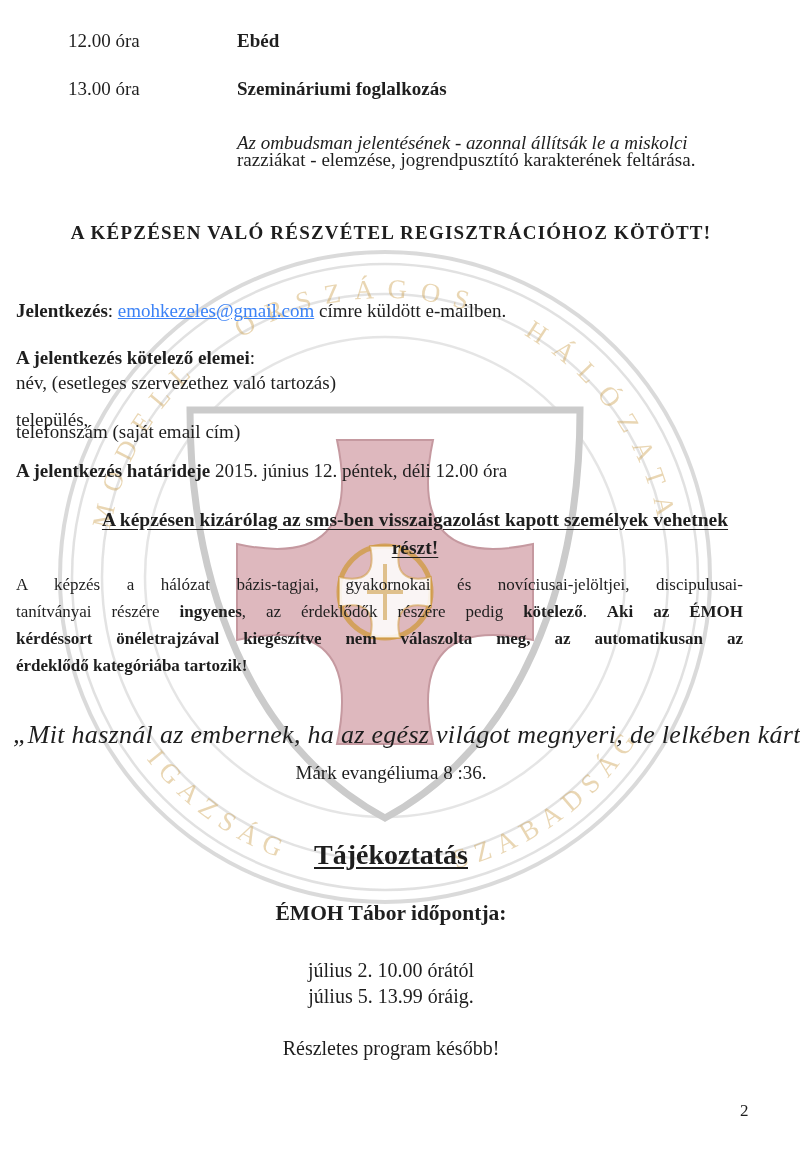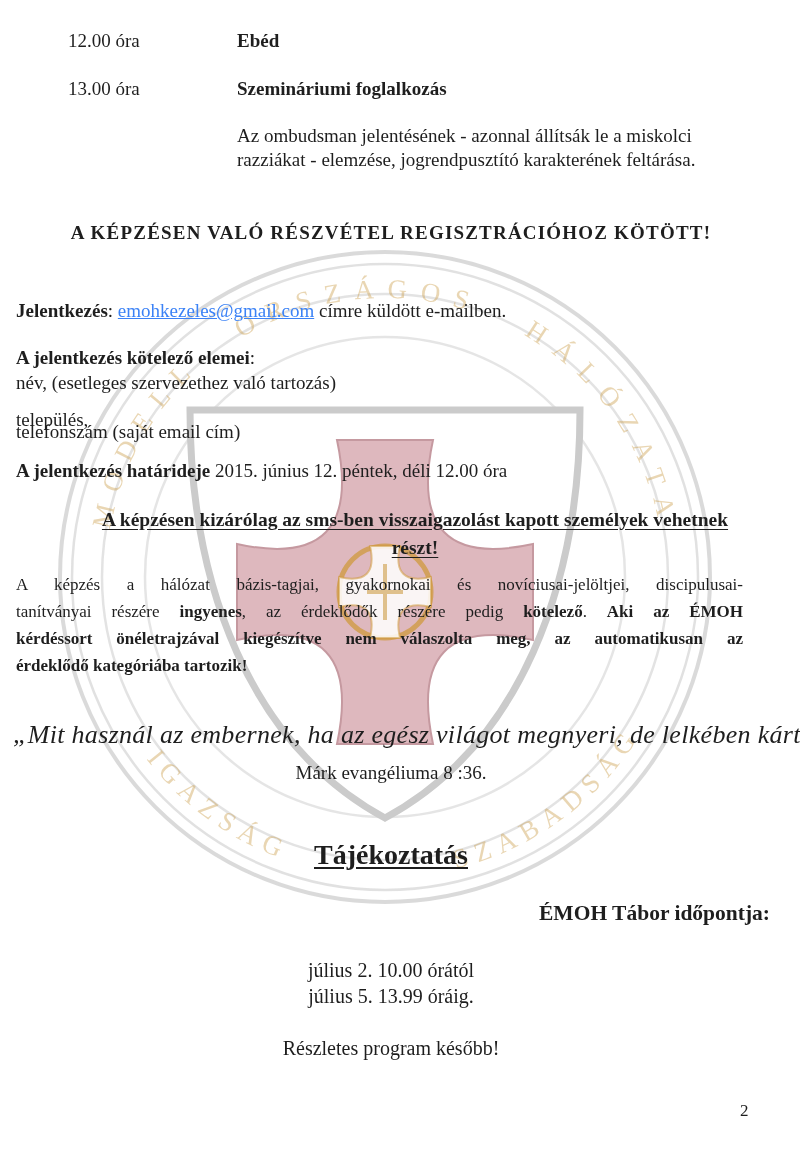--- a/index.html
+++ b/index.html
@@ -25,21 +25,21 @@
   .uline{text-decoration:underline;text-underline-offset:3px;}
   .smsline{font-weight:bold;font-size:19.5px;padding-left:24px;}
   .jpar{
     left:16px;width:727px;white-space:normal;
     font-size:17px;
     text-align:justify;
   }
   .jfull{text-align-last:justify;}
   .quote{font-style:italic;font-size:26px;letter-spacing:0.3px;}
   .bighead{font-weight:bold;font-size:28px;}
-  .subhead{font-weight:bold;font-size:21.5px;text-align:right;}
+  .subhead{font-weight:bold;font-size:21.5px;}
   .body20{font-size:20px;}
   .pagenum{font-size:17px;}
 </style>
 </head>
 <body>
 
 <div class="page">
 
   <svg class="wm" width="800" height="1150" viewBox="0 0 800 1150">
     <defs>
@@ -79,21 +79,21 @@
   <div class="content">
 
     <div class="line" style="top:30px;">
       <span class="col-time">12.00 óra</span>
       <span class="col-act">Ebéd</span>
     </div>
     <div class="line" style="top:78px;">
       <span class="col-time">13.00 óra</span>
       <span class="col-act">Szemináriumi foglalkozás</span>
     </div>
-    <div class="line indent" style="top:125px;">Az ombudsman jelentésének - azonnal állítsák le a miskolci</div>
+    <div class="line indent" style="top:132px;font-style:italic;">Az ombudsman jelentésének - azonnal állítsák le a miskolci</div>
     <div class="line indent" style="top:149px;">razziákat - elemzése, jogrendpusztító karakterének feltárása.</div>
 
     <div class="line center title" style="top:222px;">A KÉPZÉSEN VALÓ RÉSZVÉTEL REGISZTRÁCIÓHOZ KÖTÖTT!</div>
 
     <div class="line lmargin" style="top:300px;">
       <span class="b">Jelentkezés</span><span>: </span><span class="email">emohkezeles@gmail.com</span><span> címre küldött e-mailben.</span>
     </div>
 
     <div class="line lmargin" style="top:347px;">
       <span class="b">A jelentkezés kötelező elemei</span><span>:</span>

